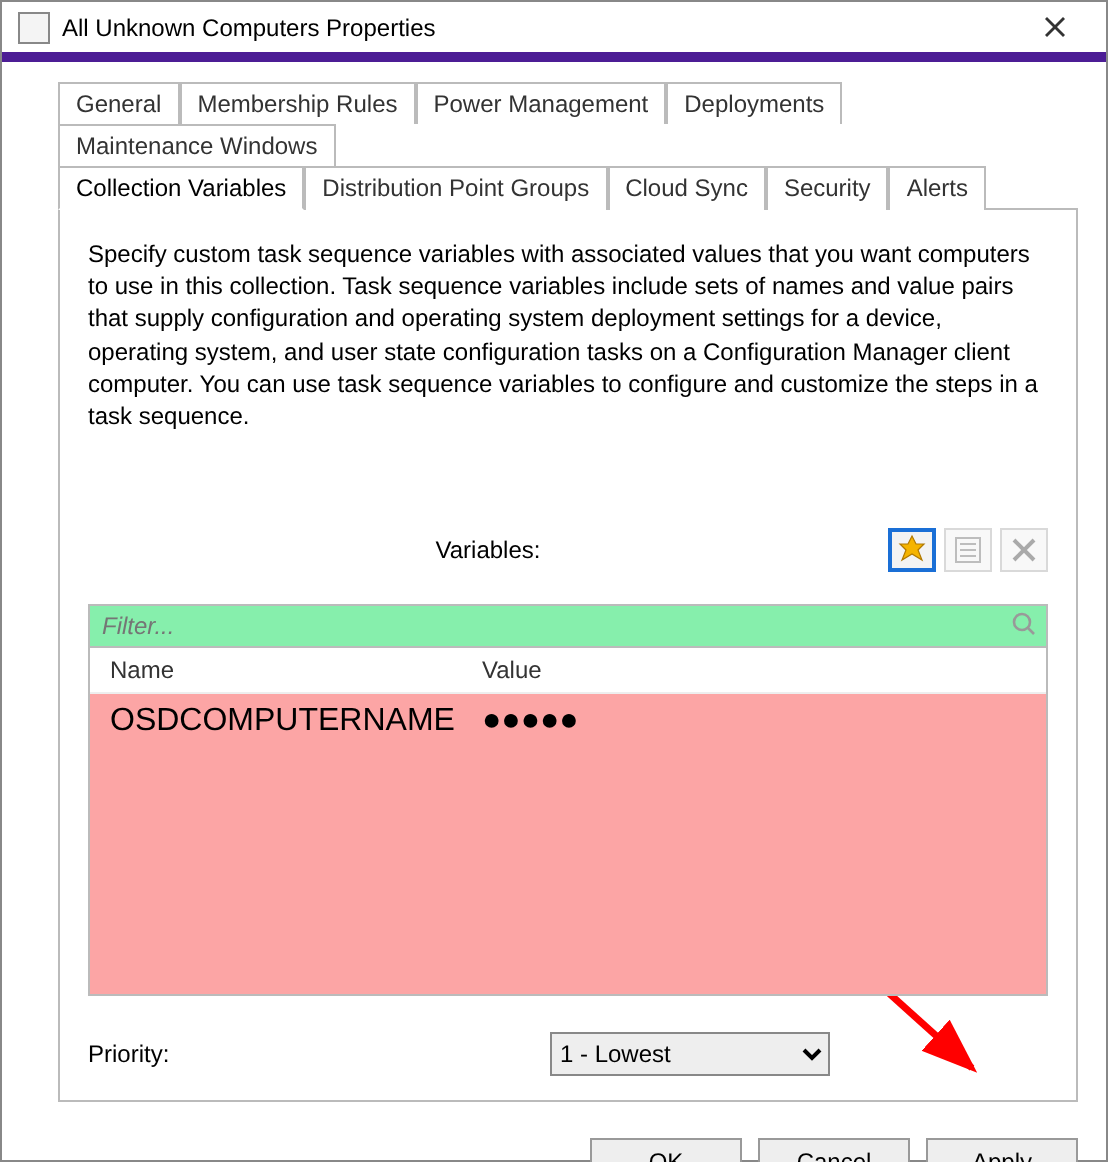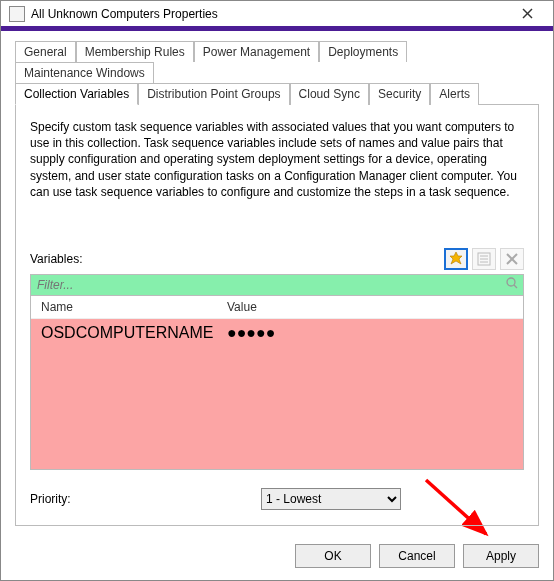--- a/index.html
+++ b/index.html
@@ -39,21 +39,21 @@
     font-size: 12px;
   }
   .titlebar .close {
     width: 40px; height: 28px;
     display: flex; align-items: center; justify-content: center;
     font-size: 14px;
     color: #333;
   }
   .client {
     flex: 1;
-    padding: 10px 14px 8px 14px;
+    padding: 10px 14px 8px 28px;
     display: flex;
     flex-direction: column;
   }
   .tabstrip {
     display: flex;
     flex-wrap: wrap;
     position: relative;
     z-index: 2;
   }
   .tab {
@@ -78,21 +78,22 @@
     z-index: 1;
   }
   .desc {
     font-size: 12px;
     line-height: 1.35;
     margin-bottom: 48px;
   }
   .varsrow {
     display: flex;
     align-items: center;
-    margin-bottom: 4px;
+    margin-bottom: 16px;
+    text-align: center;
   }
   .varsrow .label { flex:1; }
   .toolbtns { display:flex; gap:4px; }
   .toolbtn {
     width: 24px; height: 22px;
     border: 1px solid #bbb;
     background: #f3f3f3;
     display:flex; align-items:center; justify-content:center;
   }
   .toolbtn.highlight { border: 2px solid #1a6fd6; }

